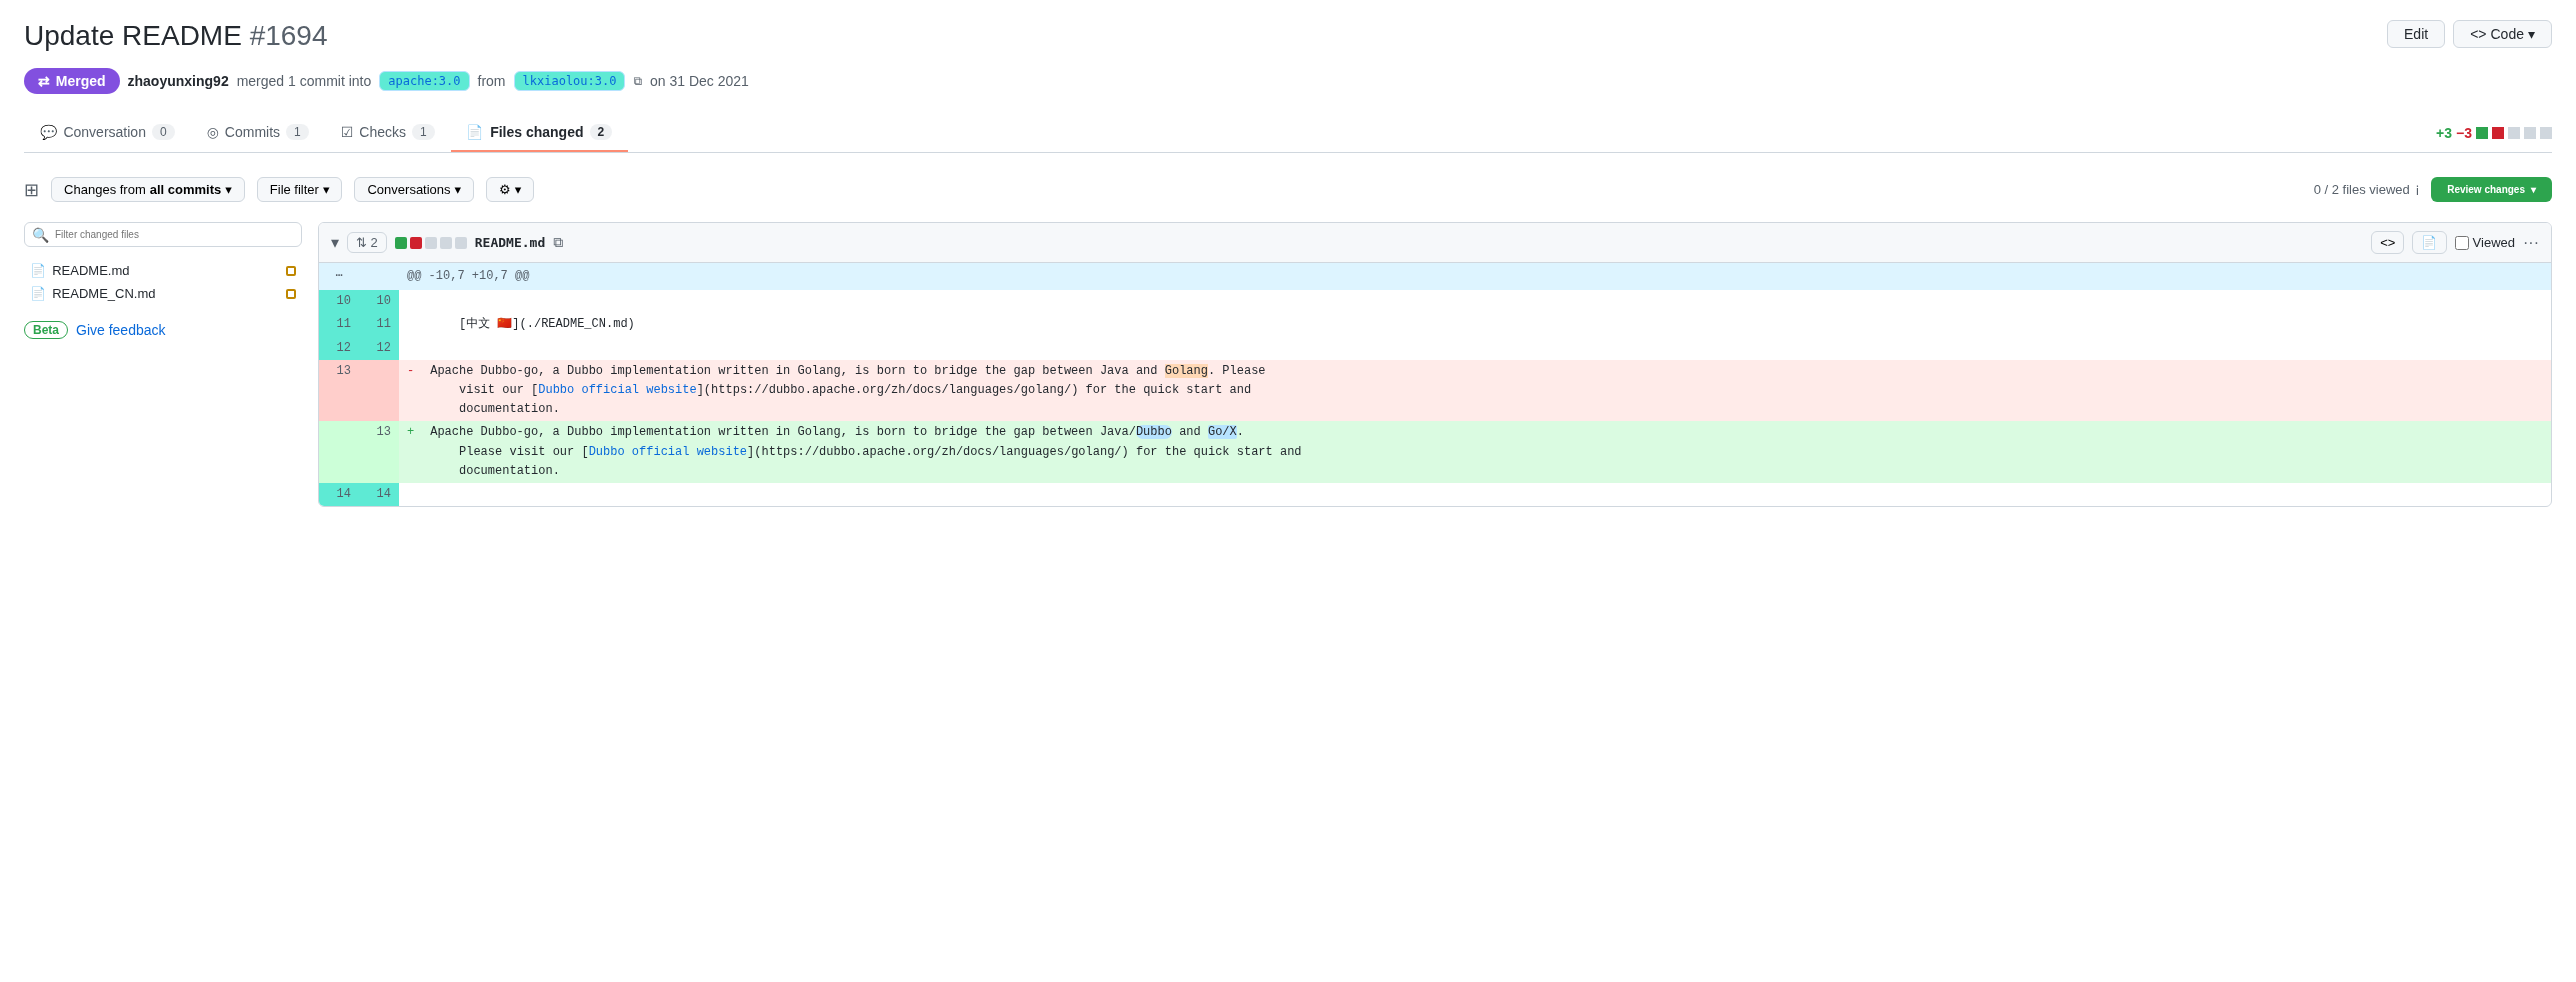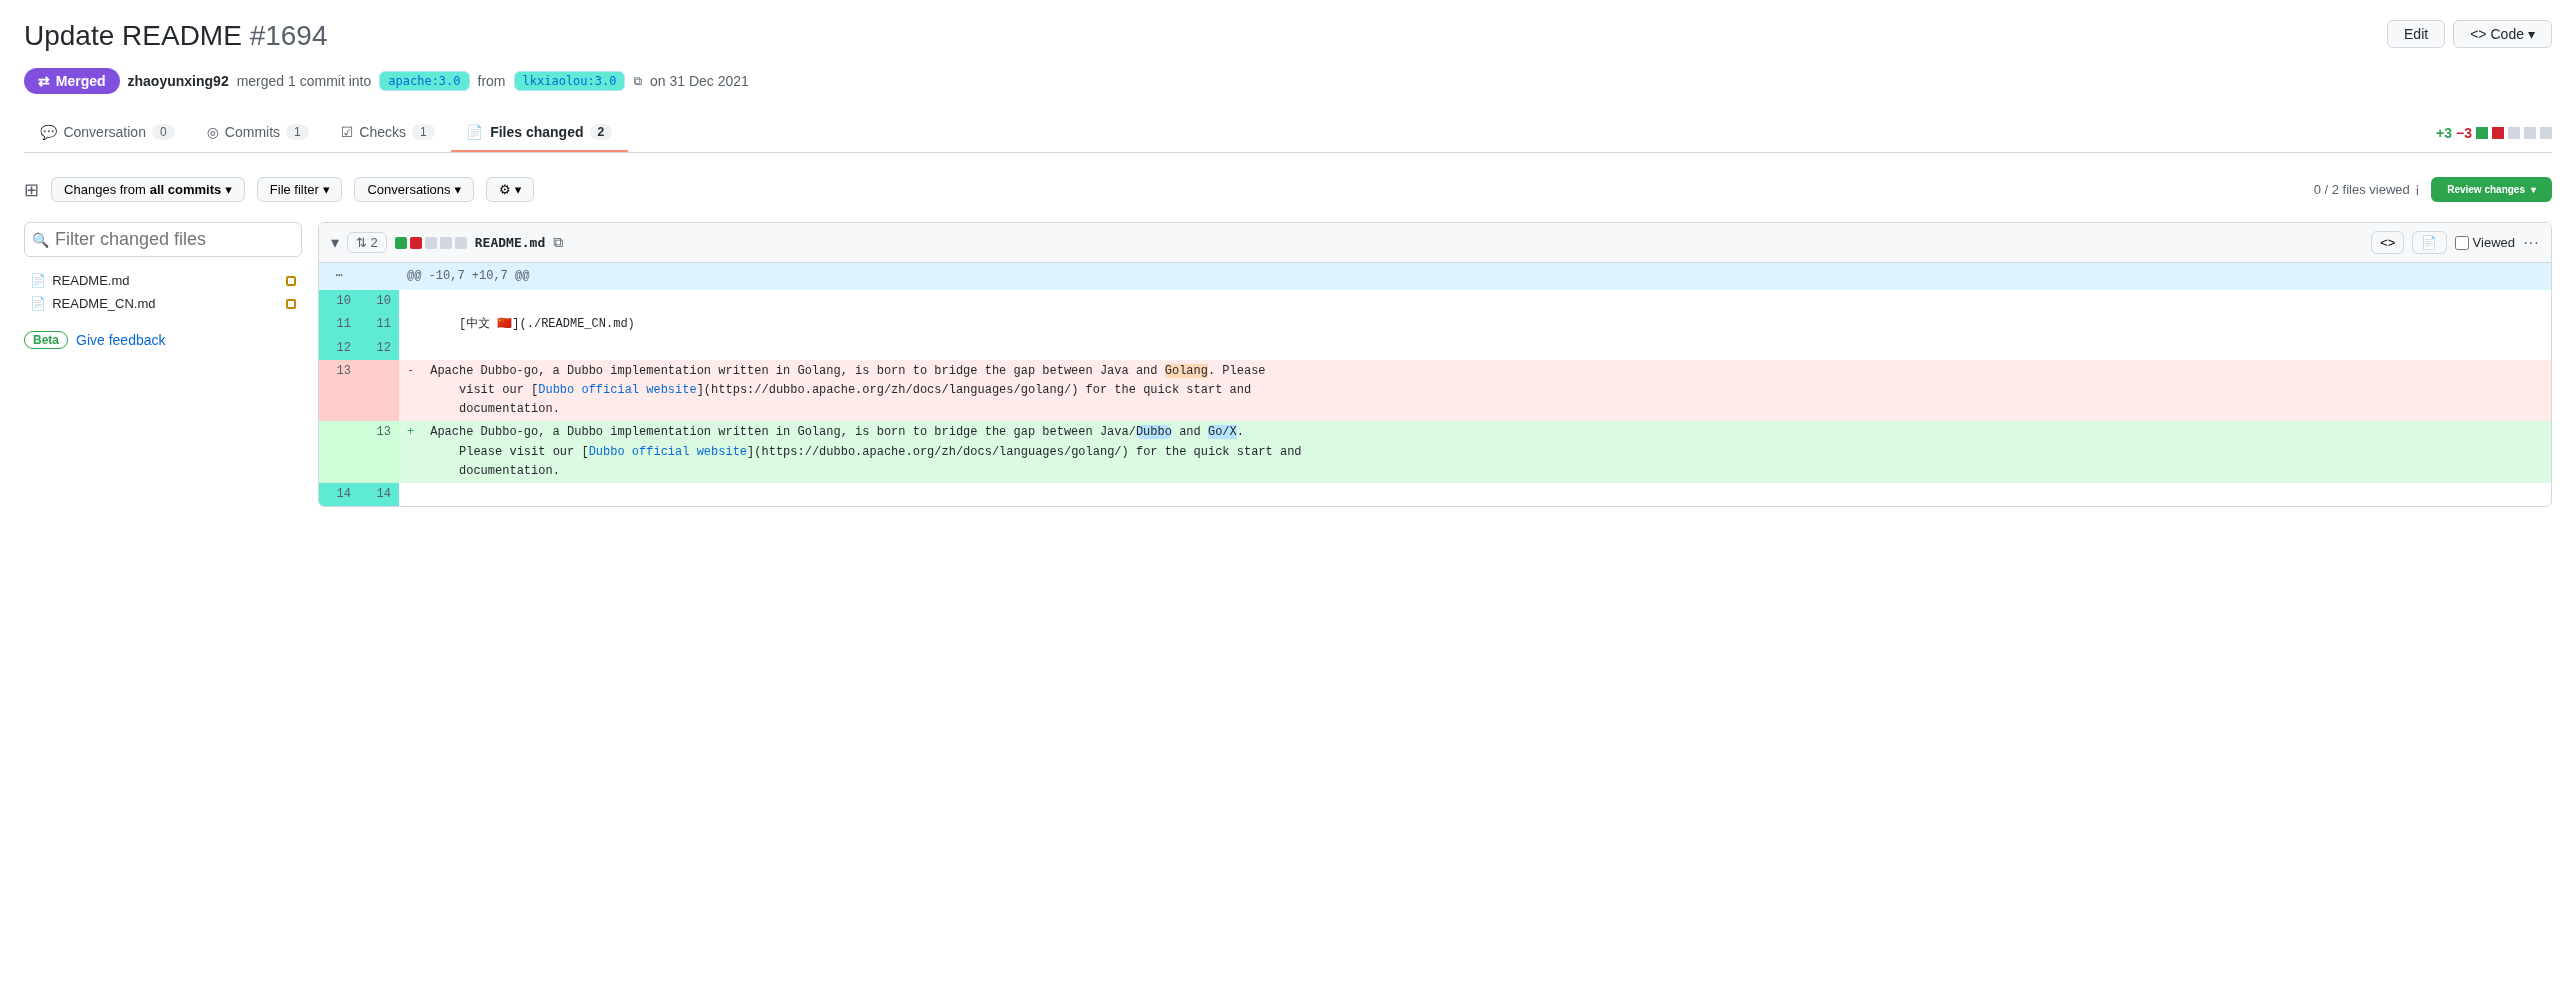--- a/index.html
+++ b/index.html
@@ -34,21 +34,21 @@
     .toolbar-btn { border: 1px solid #d0d7de; border-radius: 6px; padding: 4px 12px; font-size: 13px; cursor: pointer; background: #f6f8fa; display: flex; align-items: center; gap: 4px; }
     .files-viewed { font-size: 13px; color: #57606a; display: flex; align-items: center; gap: 6px; }
     .review-changes-btn { background: #2da44e; color: #fff; border: none; border-radius: 6px; padding: 7px 16px; font-size: 10px; cursor: pointer; font-weight: 600; display: flex; align-items: center; gap: 6px; }
     
     
     .diff-layout { display: flex; gap: 16px; }
     
     
     .file-tree { width: 278px; flex-shrink: 0; }
     .filter-input-wrapper { position: relative; margin-bottom: 12px; }
-    .filter-input { width: 100%; border: 1px solid #d0d7de; border-radius: 6px; padding: 6px 22px 6px 30px; font-size: 18px; outline: none; }
+    .filter-input { width: 100%; border: 1px solid #d0d7de; border-radius: 6px; padding: 6px 22px 6px 30px; font-size: 10px; outline: none; }
     .search-icon-filter { position: absolute; left: 8px; top: 50%; transform: translateY(-50%); color: #57606a; font-size: 14px; }
     .file-item { display: flex; align-items: center; justify-content: space-between; padding: 4px 6px; border-radius: 6px; cursor: pointer; font-size: 13px; }
     .file-item-left { display: flex; align-items: center; gap: 6px; }
     .file-icon { color: #57606a; }
     .file-dot { width: 10px; height: 10px; border: 2px solid #bf8700; border-radius: 2px; display: inline-block; }
     .feedback-section { margin-top: 16px; display: flex; align-items: center; gap: 8px; }
     .beta-badge { border: 1px solid #2da44e; color: #2da44e; border-radius: 20px; padding: 1px 8px; font-size: 12px; font-weight: 600; text-align: right; }
     
     
     .diff-content { flex: 1; overflow: hidden; }

